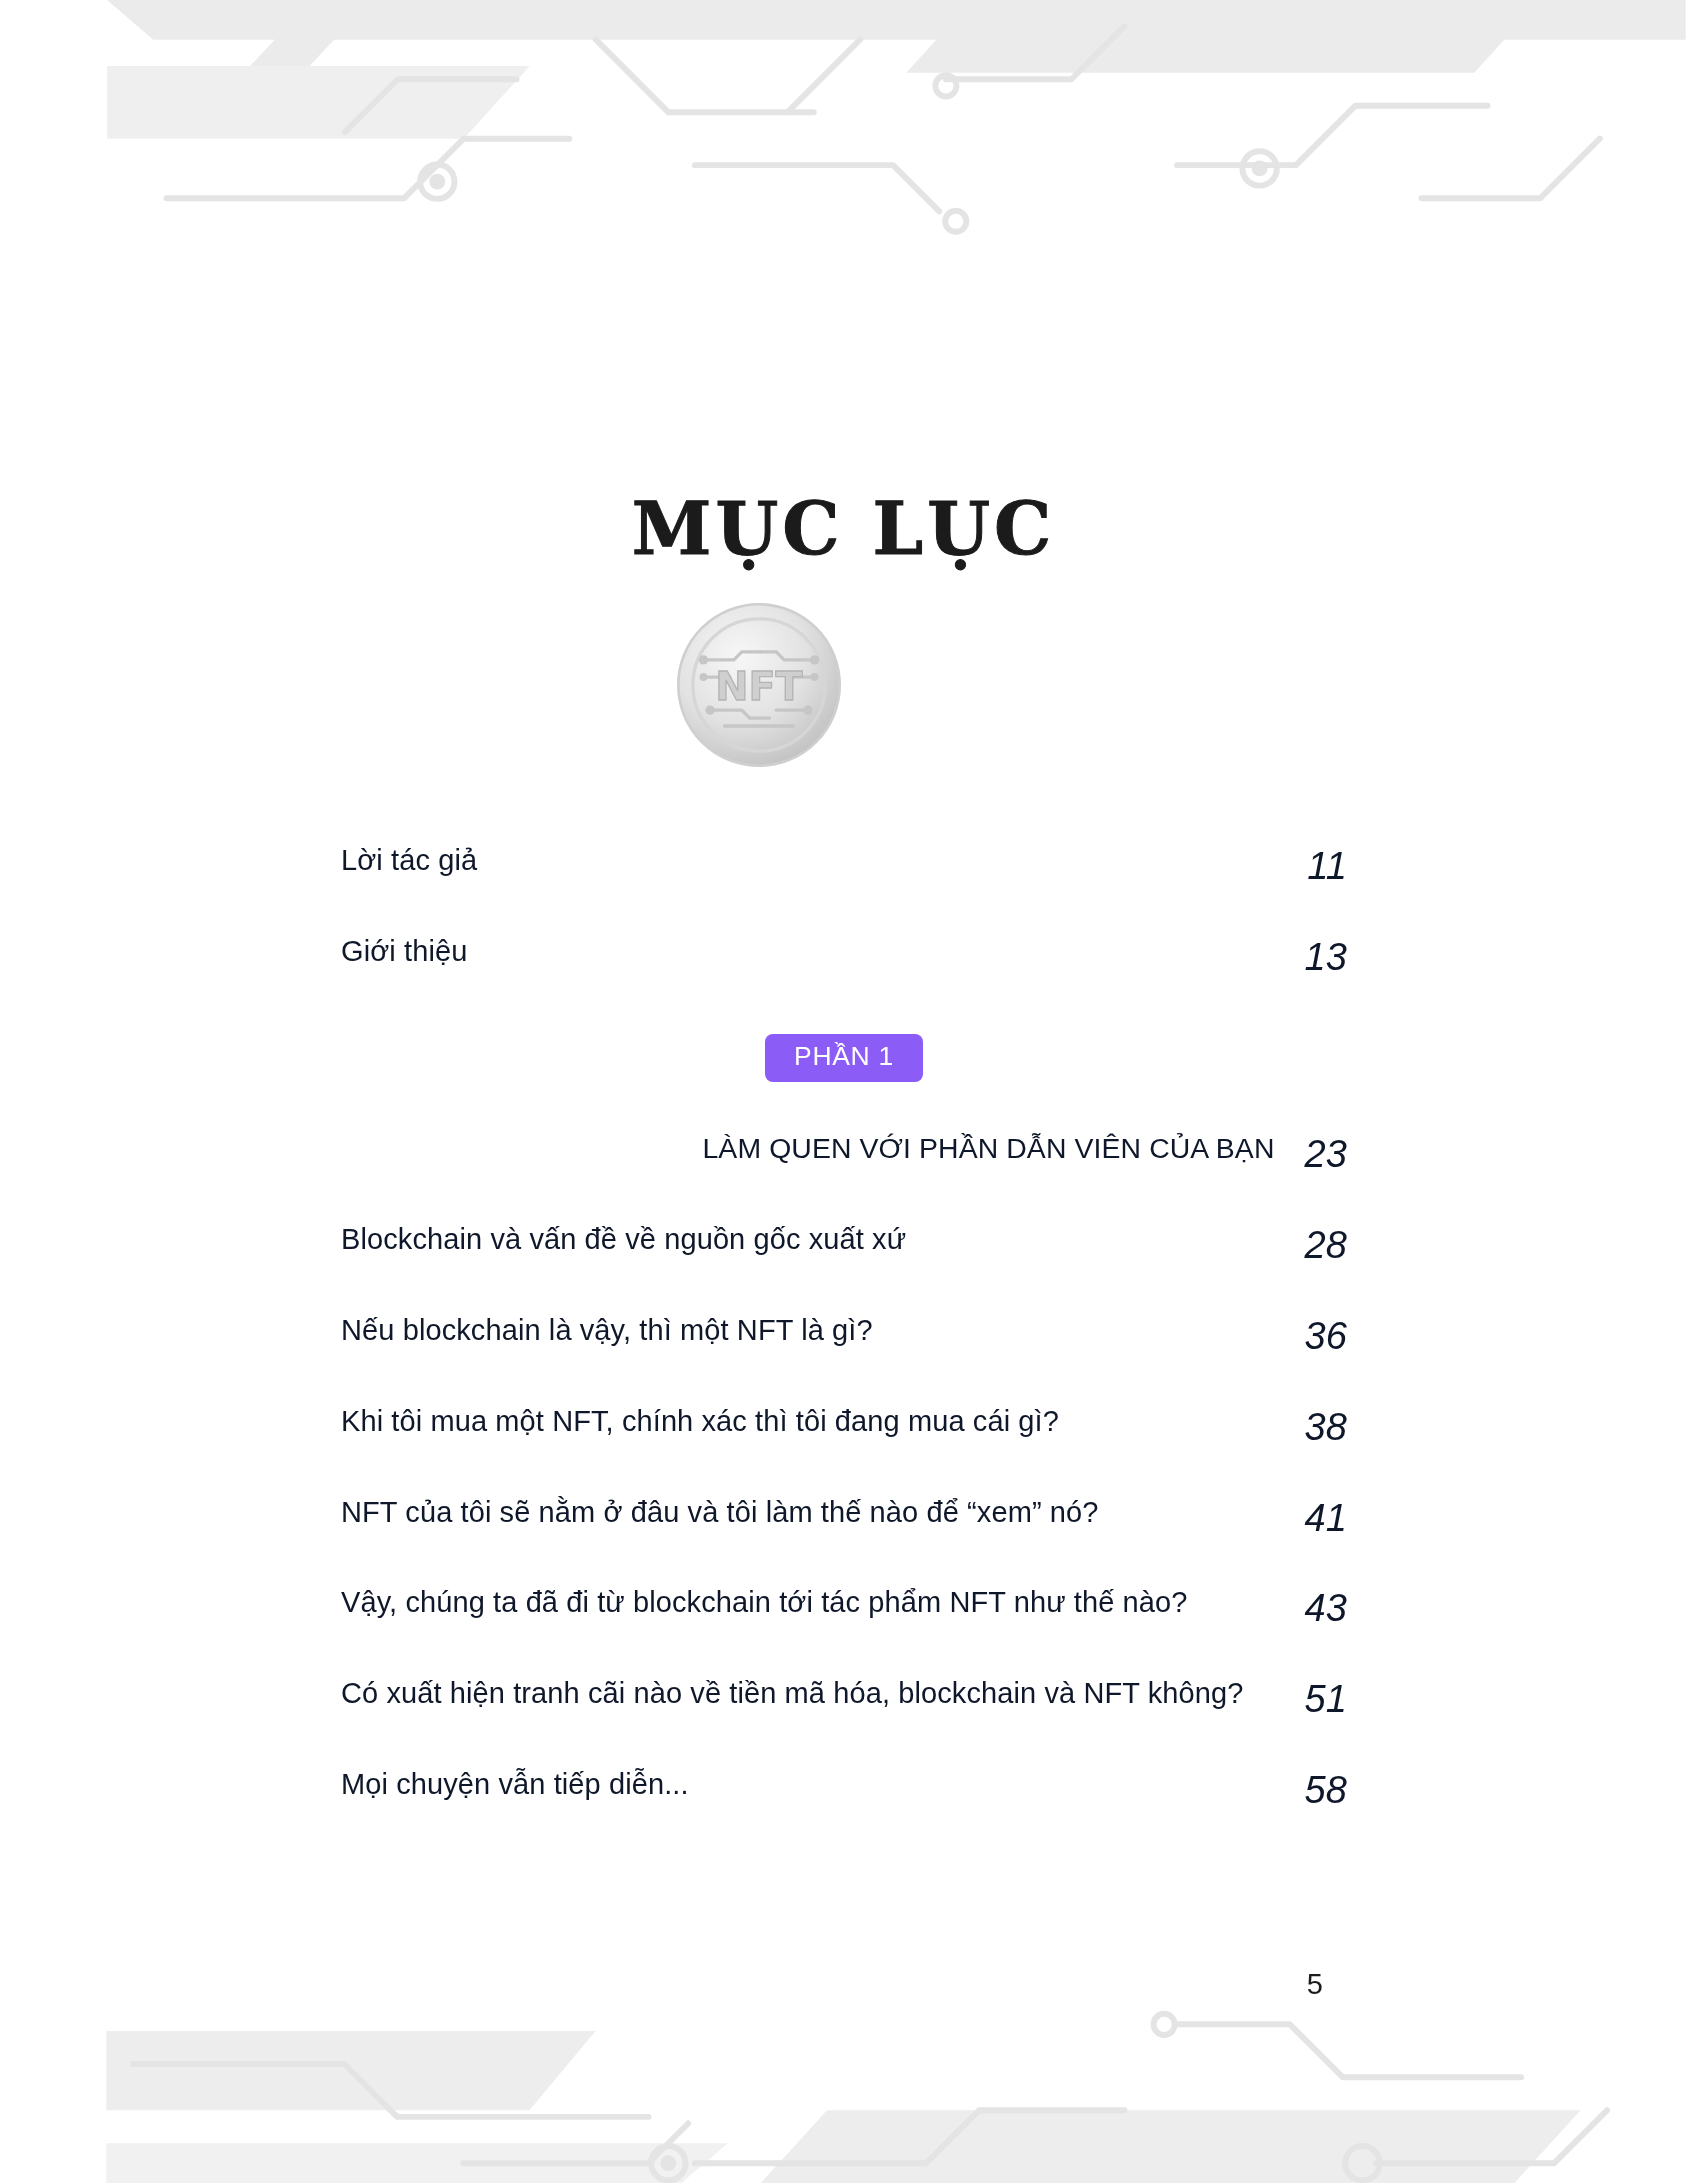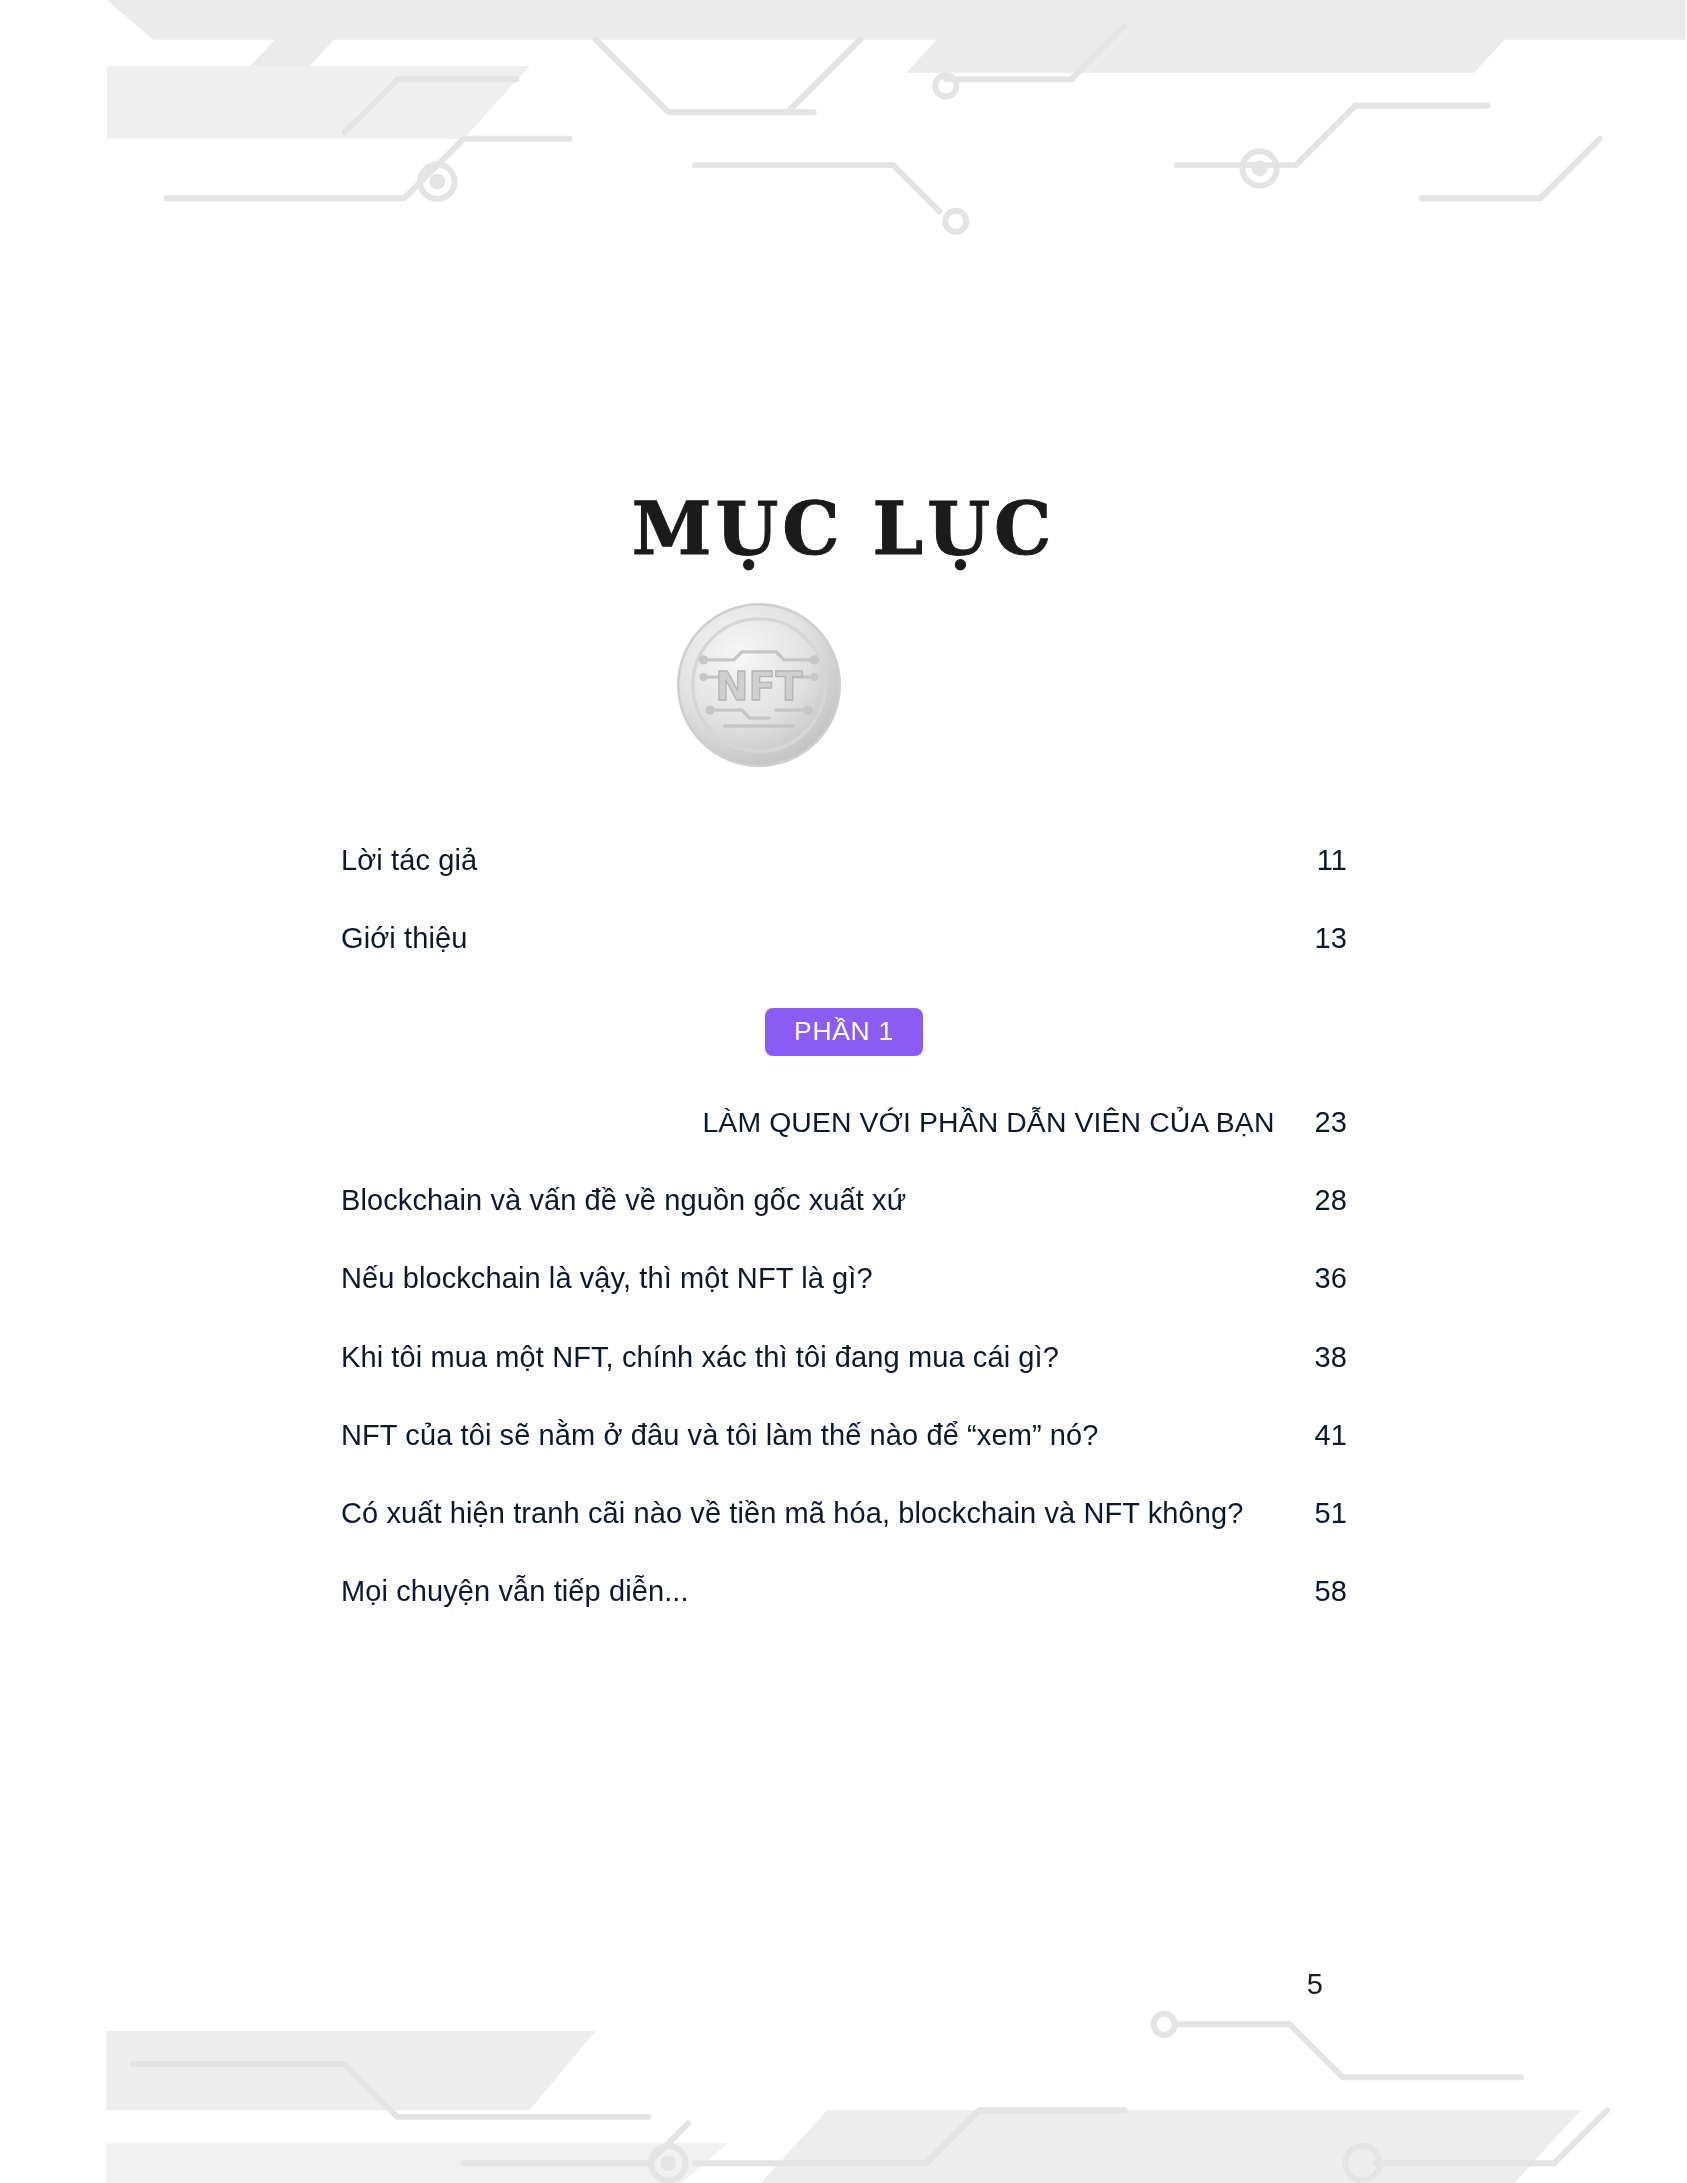--- a/index.html
+++ b/index.html
@@ -78,21 +78,22 @@
     letter-spacing: 0.1px;
   }
   .toc-row .label {
     flex: 1 1 auto;
     padding-right: 16px;
   }
   .toc-row .page-num {
     flex: 0 0 auto;
     min-width: 46px;
     text-align: right;
-    font-size: 29px;
+    font-size: 38px;
+    font-style: italic;
   }
   .toc-row.indent .label {
     text-align: right;
     padding-right: 26.5px;
   }
 
   
   .part-pill-wrap {
     display: flex;
     justify-content: center;
@@ -249,20 +250,24 @@
     <div class="toc-row">
       <span class="label">Khi tôi mua một NFT, chính xác thì tôi đang mua cái gì?</span>
       <span class="page-num">38</span>
     </div>
 
     <div class="toc-row">
       <span class="label">NFT của tôi sẽ nằm ở đâu và tôi làm thế nào để “xem” nó?</span>
       <span class="page-num">41</span>
     </div>
 
+    <div class="toc-row">
+      <span class="label">Vậy, chúng ta đã đi từ blockchain tới tác phẩm NFT như thế nào?</span>
+      <span class="page-num">43</span>
+    </div>
 
     <div class="toc-row">
       <span class="label">Có xuất hiện tranh cãi nào về tiền mã hóa, blockchain và NFT không?</span>
       <span class="page-num">51</span>
     </div>
 
     <div class="toc-row">
       <span class="label">Mọi chuyện vẫn tiếp diễn...</span>
       <span class="page-num">58</span>
     </div>

